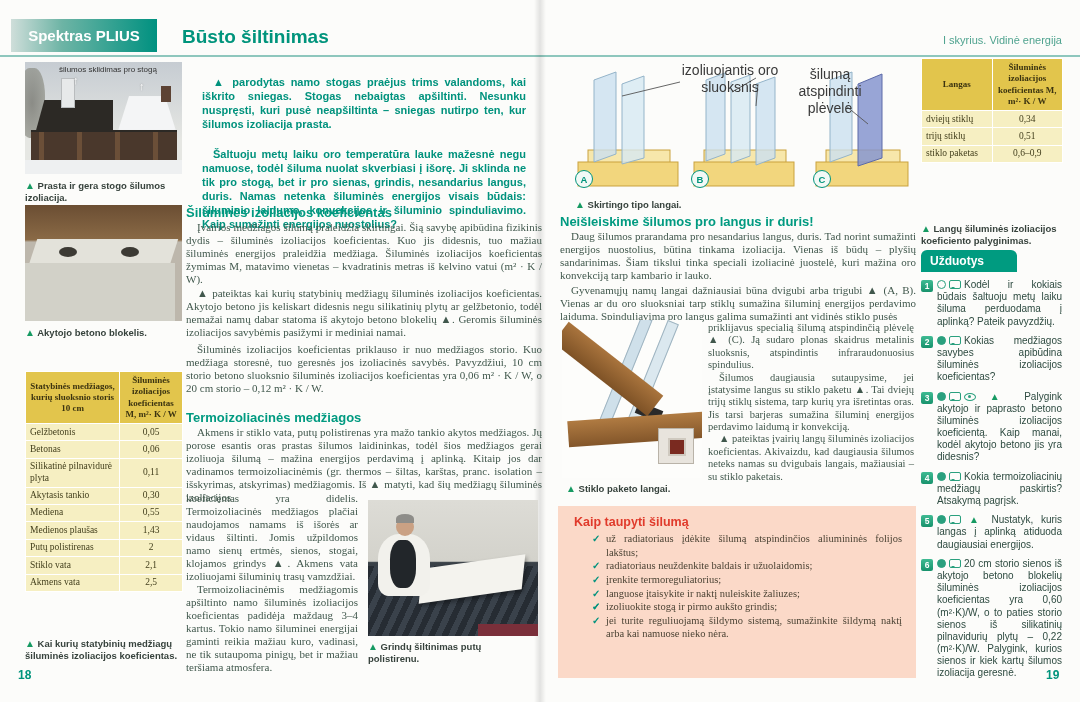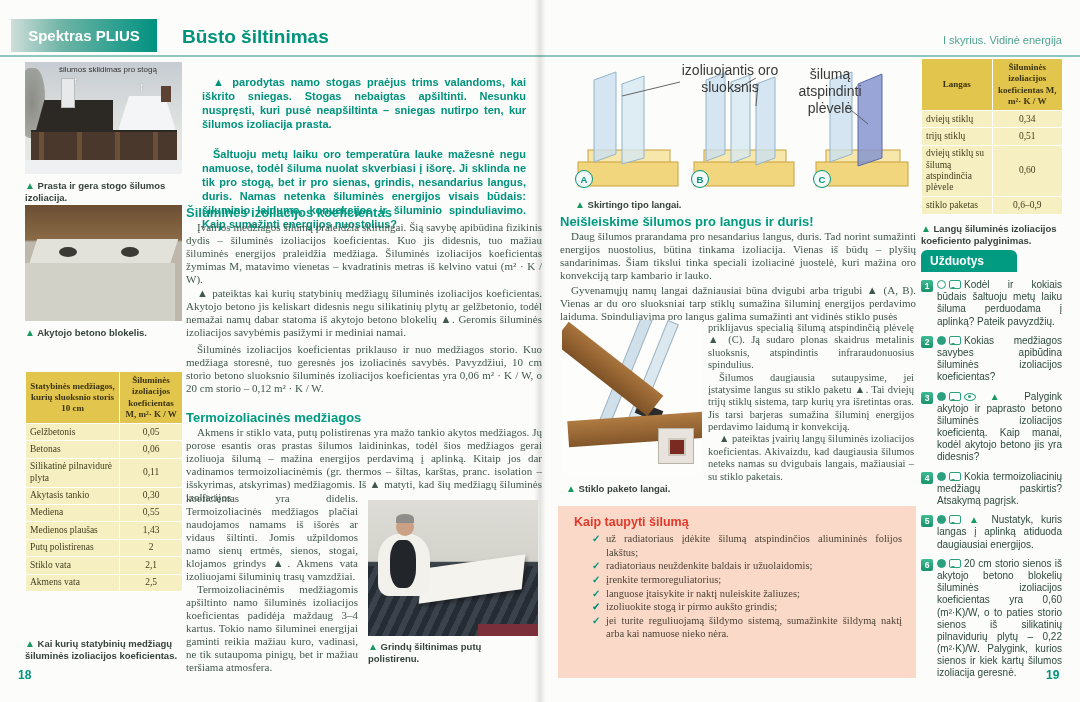--- a/index.html
+++ b/index.html
@@ -342,24 +342,20 @@
       <tbody>
           <tr>
           <td>dviejų stiklų</td>
           <td class="num">0,34</td>
         </tr>
           <tr>
           <td>trijų stiklų</td>
           <td class="num">0,51</td>
         </tr>
           <tr>
-          <td>dviejų stiklų su šilumą atspindinčia plėvele</td>
-          <td class="num">0,60</td>
-        </tr>
-          <tr>
           <td>stiklo paketas</td>
           <td class="num">0,6–0,9</td>
         </tr>
         </tbody>
     </table>
   </div>
   <div class="caption" style="position:absolute;left:921px;top:223px;width:140px">
     <span class="tri">▲</span>
     <span>Langų šiluminės izoliacijos koeficiento palyginimas.</span>
   </div>

